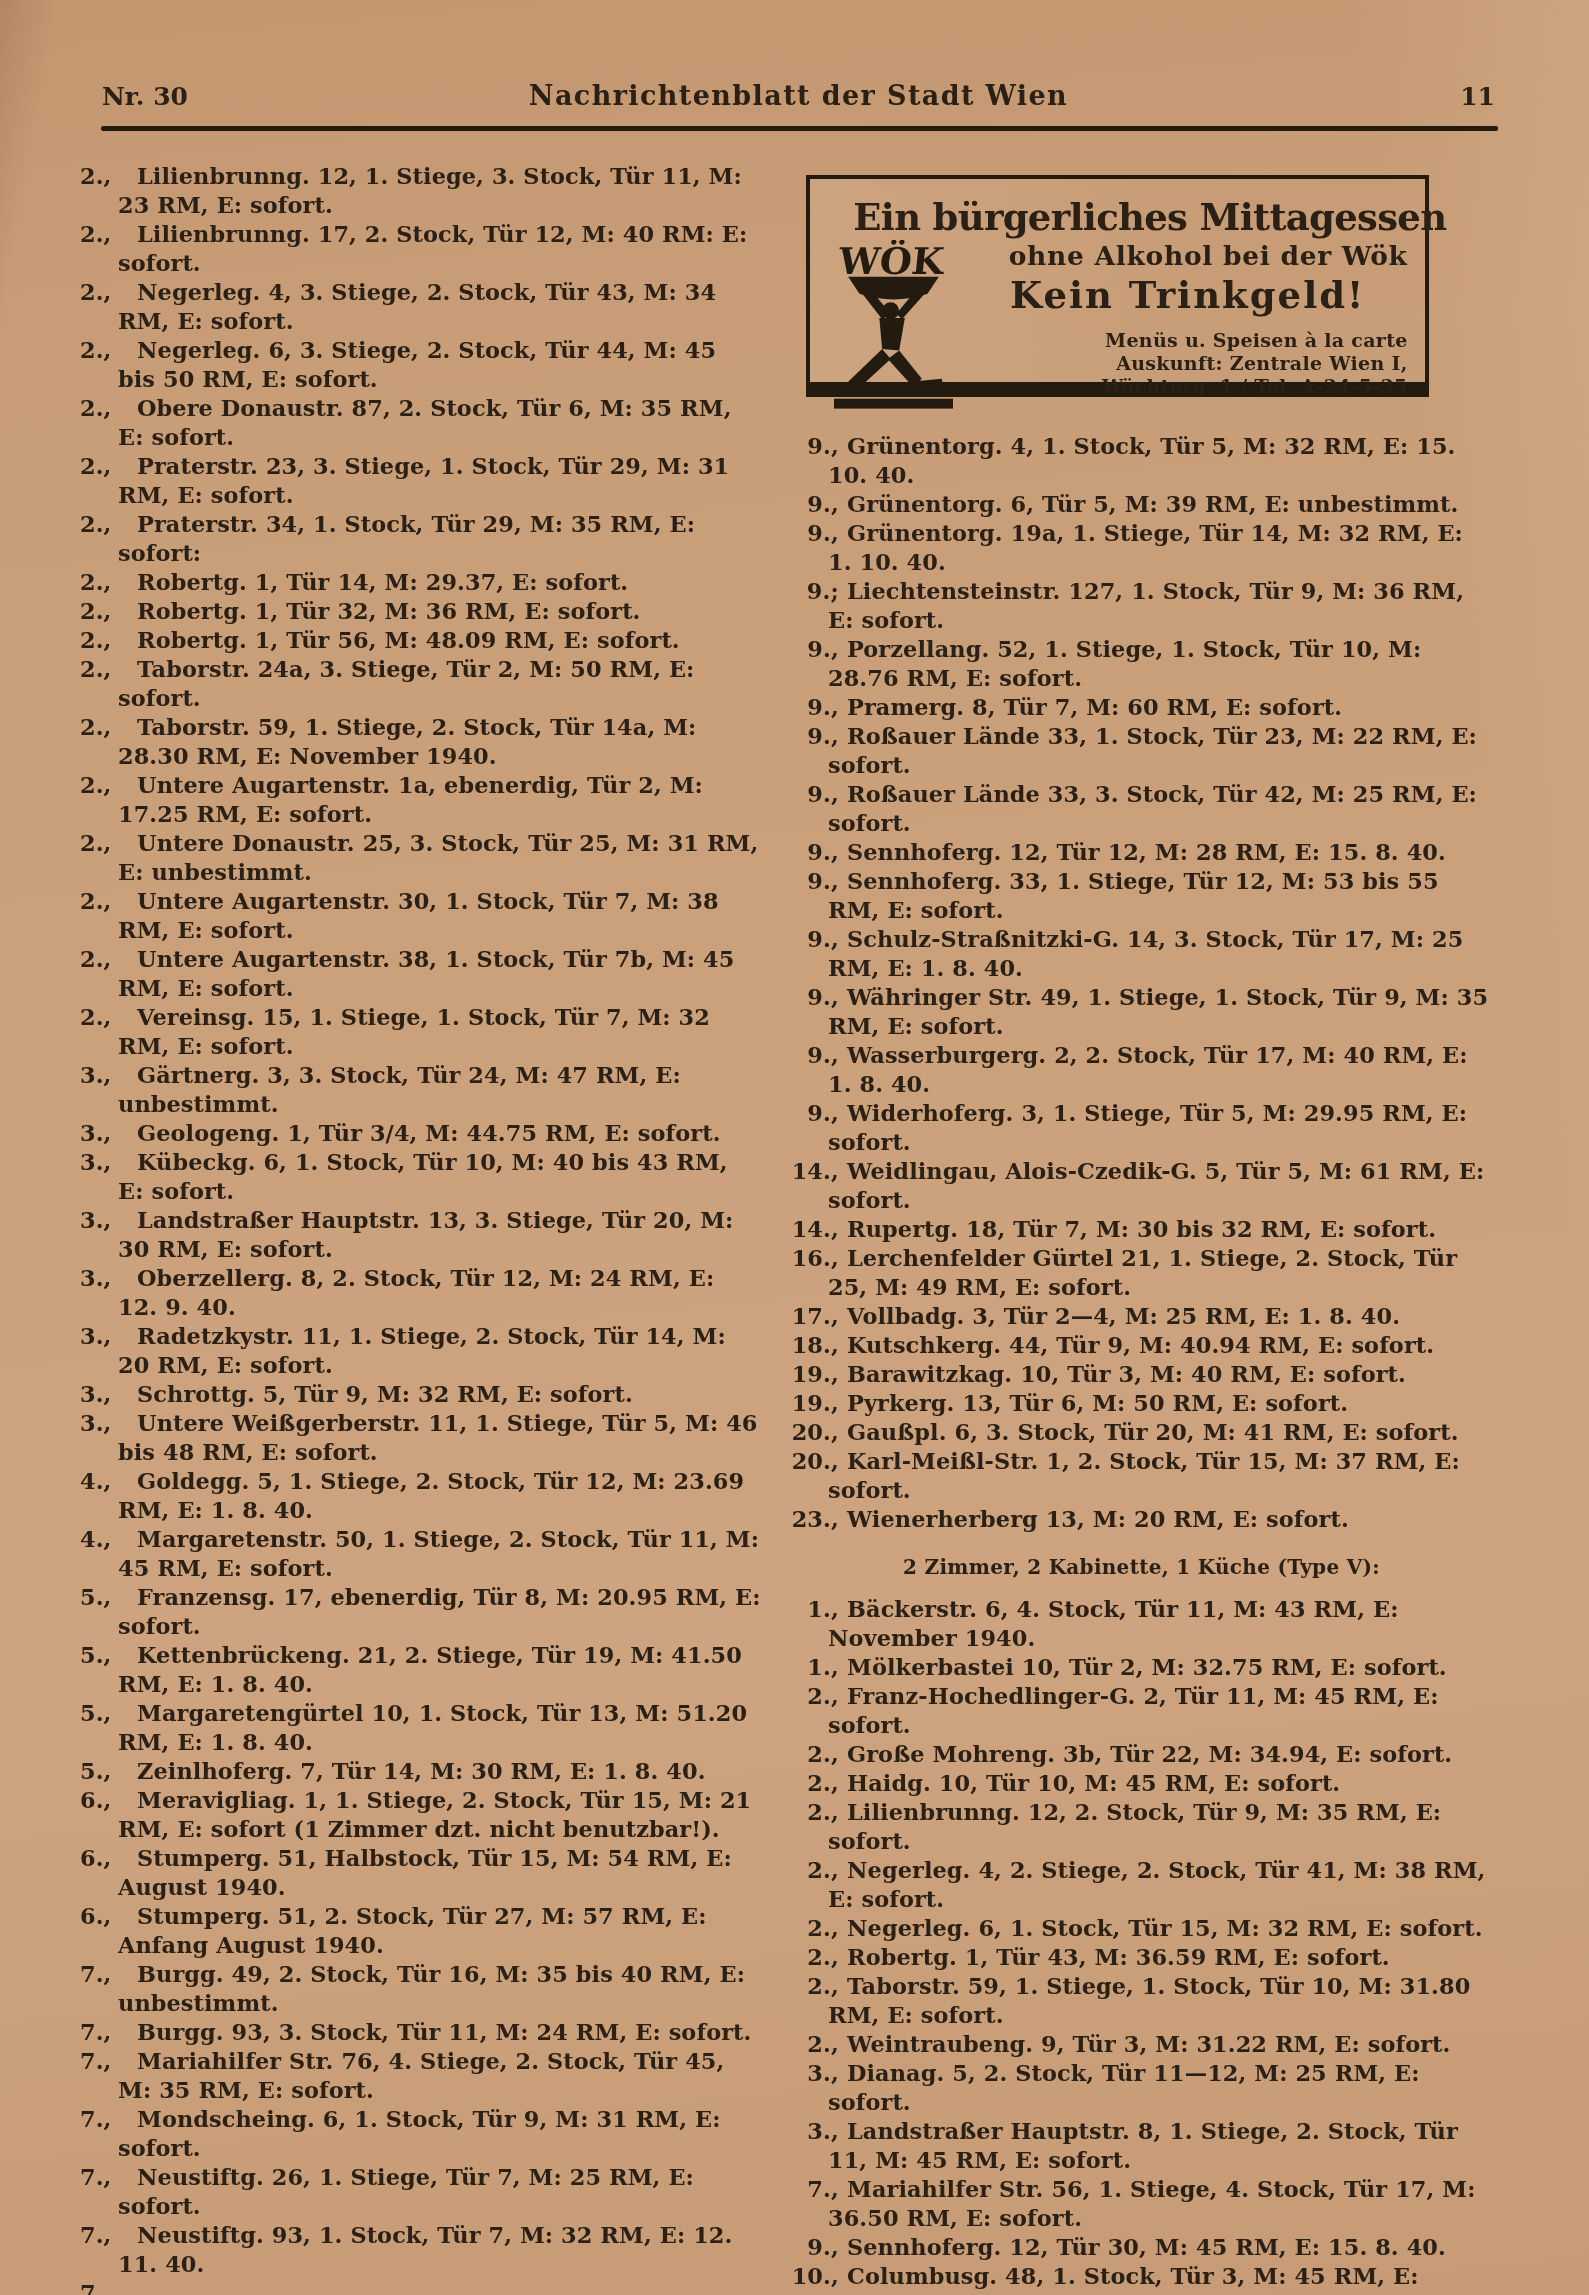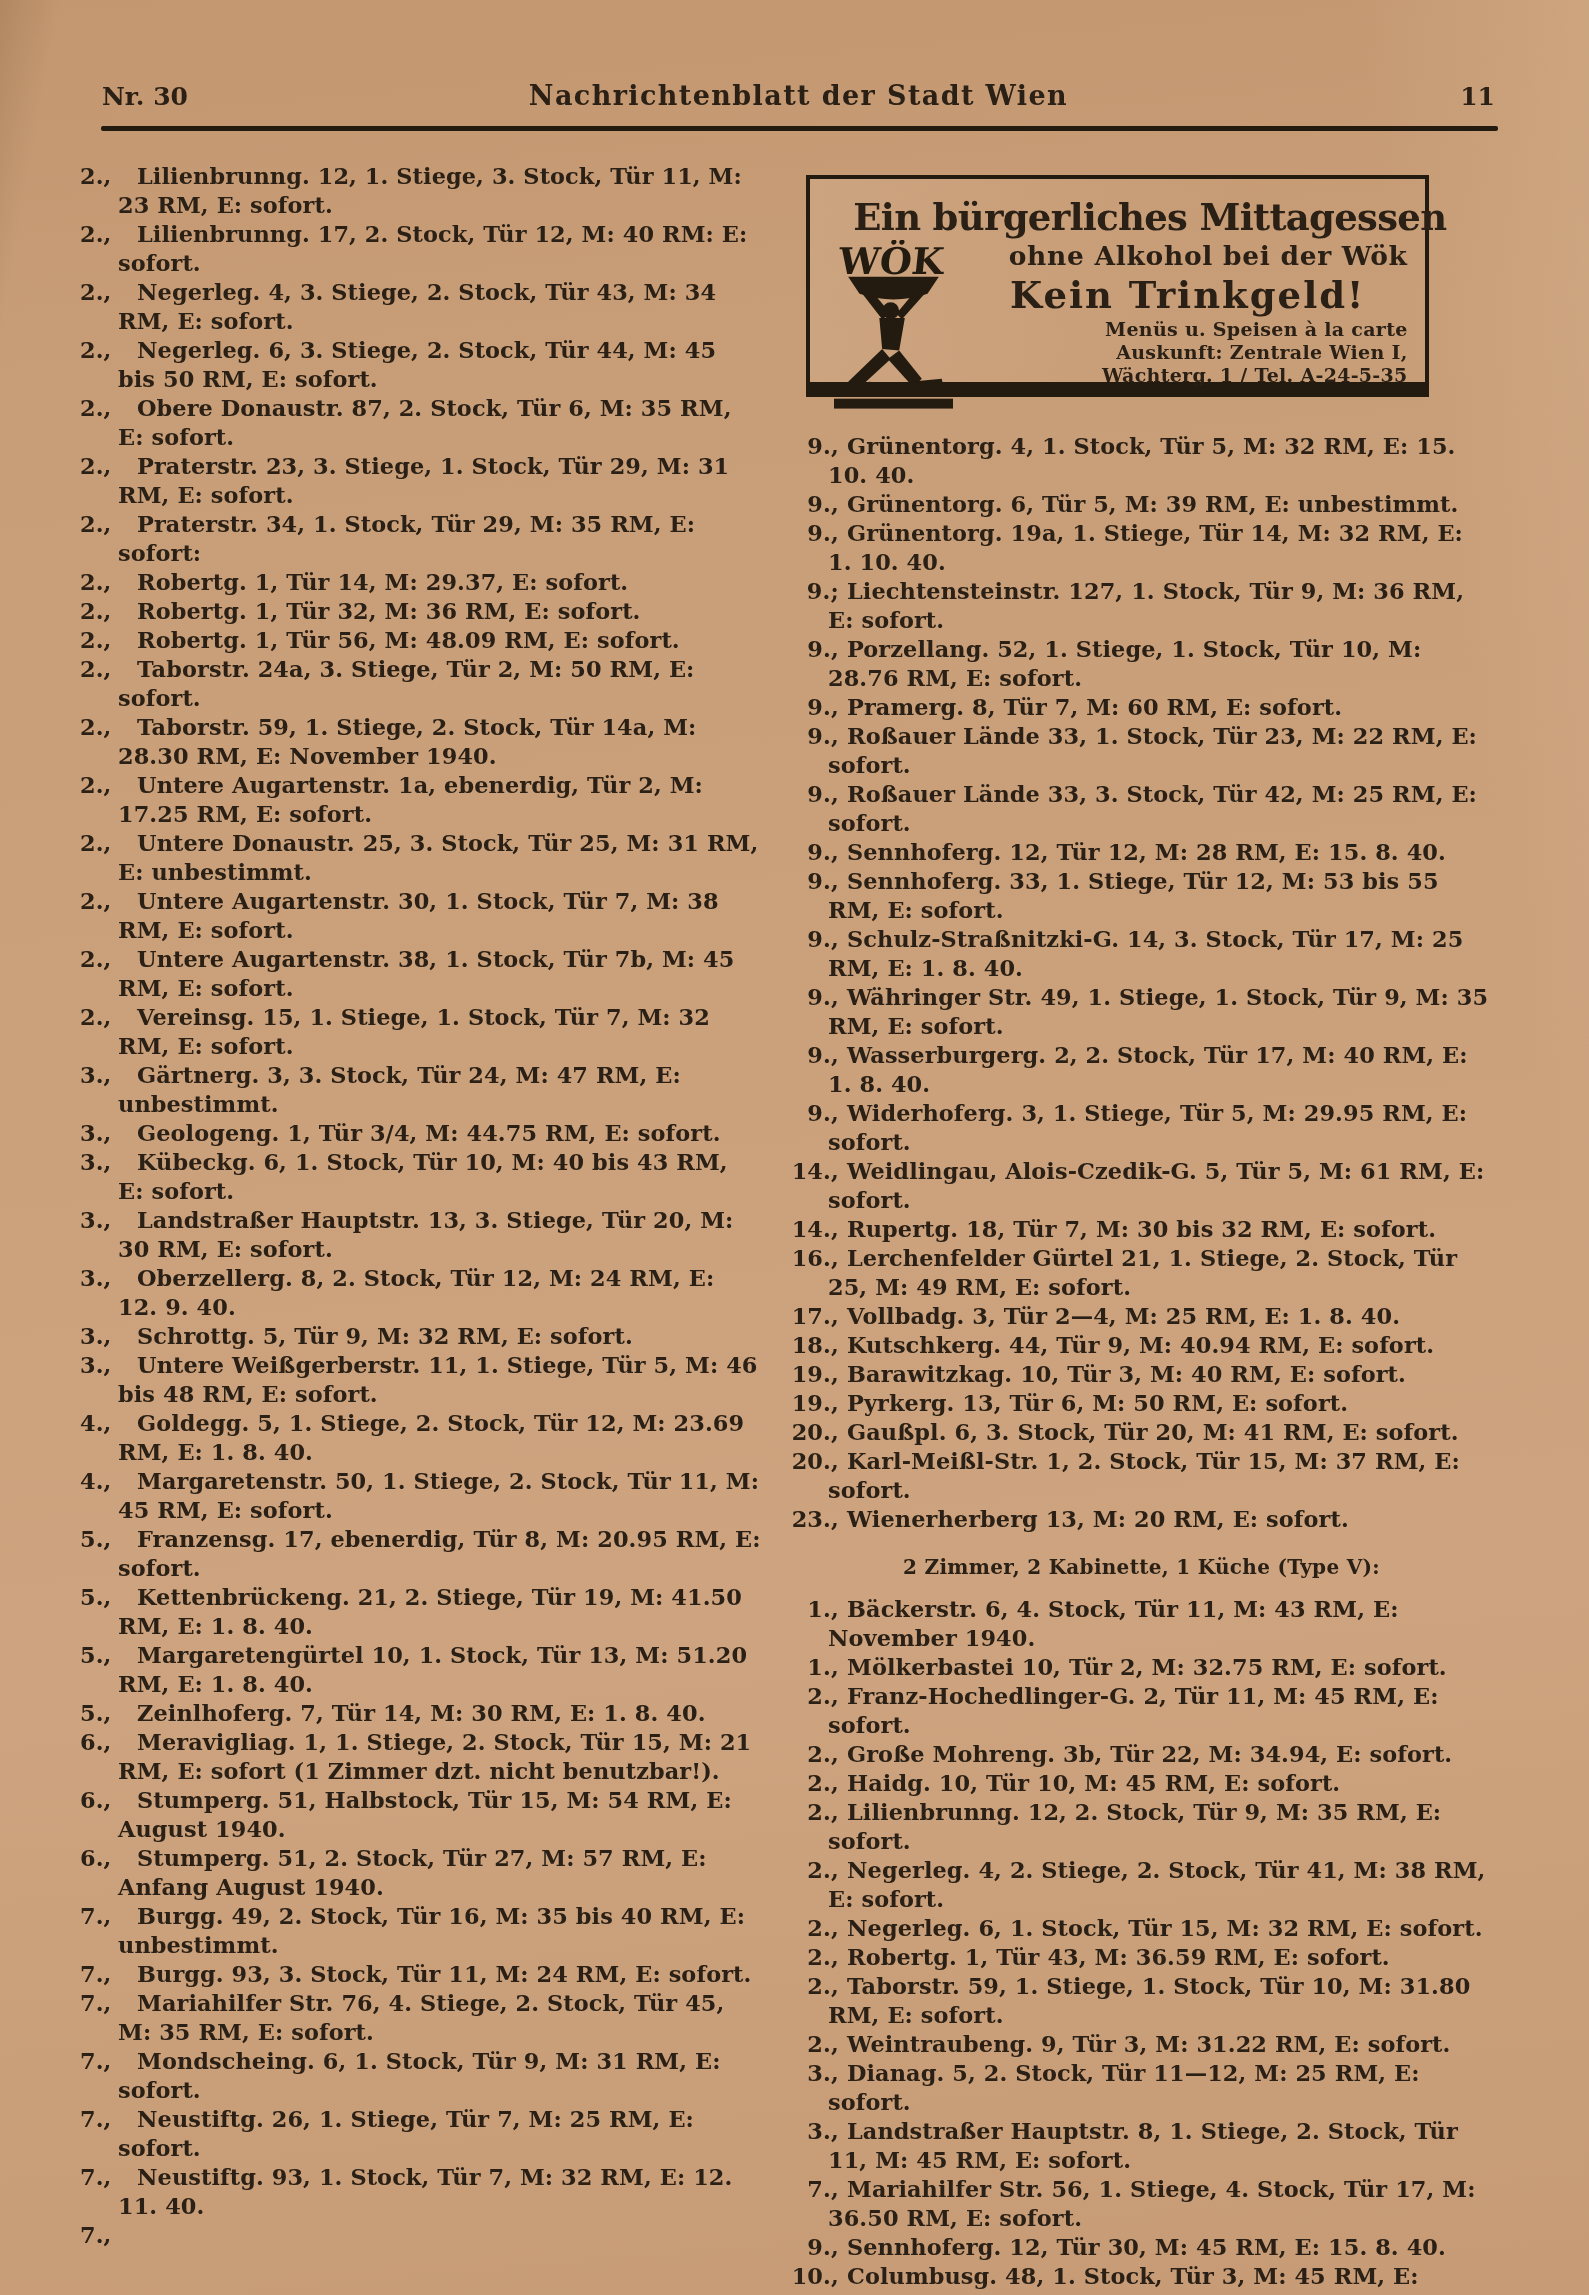--- a/index.html
+++ b/index.html
@@ -46,21 +46,21 @@
     border-bottom:15px solid #241b10;
     background:linear-gradient(120deg, rgba(222,190,158,.25), rgba(222,190,158,0) 60%);
   }
   .ad-headline{
     margin:16.3px 9.5px 0 43px;
     font-size:37px;font-weight:700;letter-spacing:-0.7px;
     white-space:nowrap;
   }
   .ad-sub{text-align:right;padding-right:17.7px;font-size:26.5px;font-weight:700;margin-top:1px;letter-spacing:0.7px;}
   .ad-slogan{text-align:right;padding-right:60px;font-size:37px;font-weight:700;margin-top:2px;letter-spacing:2px;}
-  .ad-details{text-align:right;padding-right:17.7px;font-size:19px;line-height:23px;font-weight:700;margin-top:1px;letter-spacing:0.3px;}
+  .ad-details{text-align:right;padding-right:17.7px;font-size:19px;line-height:23px;font-weight:700;margin-top:12px;letter-spacing:0.3px;}
   .ad-logo{position:absolute;left:12.2px;top:61px;width:143px;height:170px;}
   .ad-logo svg{width:100%;height:100%;}
 </style>
 </head>
 <body>
 
 <div class="page">
 
   <div class="hdr">
     <span class="issue">Nr. 30</span>
@@ -86,20 +86,21 @@
         <div class="entry"><span class="num">2.,</span><span>Untere Augartenstr. 1a, ebenerdig, Tür 2, M: 17.25 RM, E: sofort.</span></div>
         <div class="entry"><span class="num">2.,</span><span>Untere Donaustr. 25, 3. Stock, Tür 25, M: 31 RM, E: unbestimmt.</span></div>
         <div class="entry"><span class="num">2.,</span><span>Untere Augartenstr. 30, 1. Stock, Tür 7, M: 38 RM, E: sofort.</span></div>
         <div class="entry"><span class="num">2.,</span><span>Untere Augartenstr. 38, 1. Stock, Tür 7b, M: 45 RM, E: sofort.</span></div>
         <div class="entry"><span class="num">2.,</span><span>Vereinsg. 15, 1. Stiege, 1. Stock, Tür 7, M: 32 RM, E: sofort.</span></div>
         <div class="entry"><span class="num">3.,</span><span>Gärtnerg. 3, 3. Stock, Tür 24, M: 47 RM, E: unbestimmt.</span></div>
         <div class="entry"><span class="num">3.,</span><span>Geologeng. 1, Tür 3/4, M: 44.75 RM, E: sofort.</span></div>
         <div class="entry"><span class="num">3.,</span><span>Kübeckg. 6, 1. Stock, Tür 10, M: 40 bis 43 RM, E: sofort.</span></div>
         <div class="entry"><span class="num">3.,</span><span>Landstraßer Hauptstr. 13, 3. Stiege, Tür 20, M: 30 RM, E: sofort.</span></div>
         <div class="entry"><span class="num">3.,</span><span>Oberzellerg. 8, 2. Stock, Tür 12, M: 24 RM, E: 12. 9. 40.</span></div>
+        <div class="entry"><span class="num">3.,</span><span>Radetzkystr. 11, 1. Stiege, 2. Stock, Tür 14, M: 20 RM, E: sofort.</span></div>
         <div class="entry"><span class="num">3.,</span><span>Schrottg. 5, Tür 9, M: 32 RM, E: sofort.</span></div>
         <div class="entry"><span class="num">3.,</span><span>Untere Weißgerberstr. 11, 1. Stiege, Tür 5, M: 46 bis 48 RM, E: sofort.</span></div>
         <div class="entry"><span class="num">4.,</span><span>Goldegg. 5, 1. Stiege, 2. Stock, Tür 12, M: 23.69 RM, E: 1. 8. 40.</span></div>
         <div class="entry"><span class="num">4.,</span><span>Margaretenstr. 50, 1. Stiege, 2. Stock, Tür 11, M: 45 RM, E: sofort.</span></div>
         <div class="entry"><span class="num">5.,</span><span>Franzensg. 17, ebenerdig, Tür 8, M: 20.95 RM, E: sofort.</span></div>
         <div class="entry"><span class="num">5.,</span><span>Kettenbrückeng. 21, 2. Stiege, Tür 19, M: 41.50 RM, E: 1. 8. 40.</span></div>
         <div class="entry"><span class="num">5.,</span><span>Margaretengürtel 10, 1. Stock, Tür 13, M: 51.20 RM, E: 1. 8. 40.</span></div>
         <div class="entry"><span class="num">5.,</span><span>Zeinlhoferg. 7, Tür 14, M: 30 RM, E: 1. 8. 40.</span></div>
         <div class="entry"><span class="num">6.,</span><span>Meravigliag. 1, 1. Stiege, 2. Stock, Tür 15, M: 21 RM, E: sofort (1 Zimmer dzt. nicht benutzbar!).</span></div>
         <div class="entry"><span class="num">6.,</span><span>Stumperg. 51, Halbstock, Tür 15, M: 54 RM, E: August 1940.</span></div>

